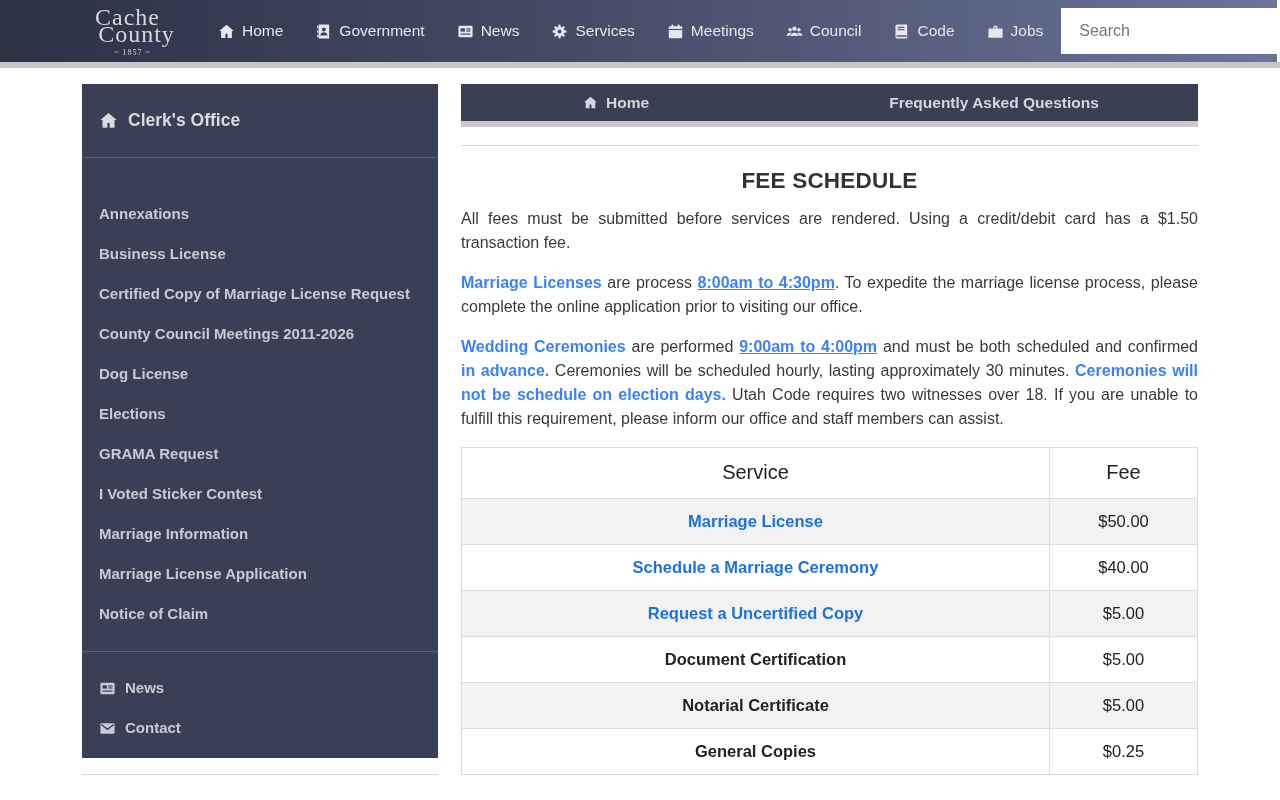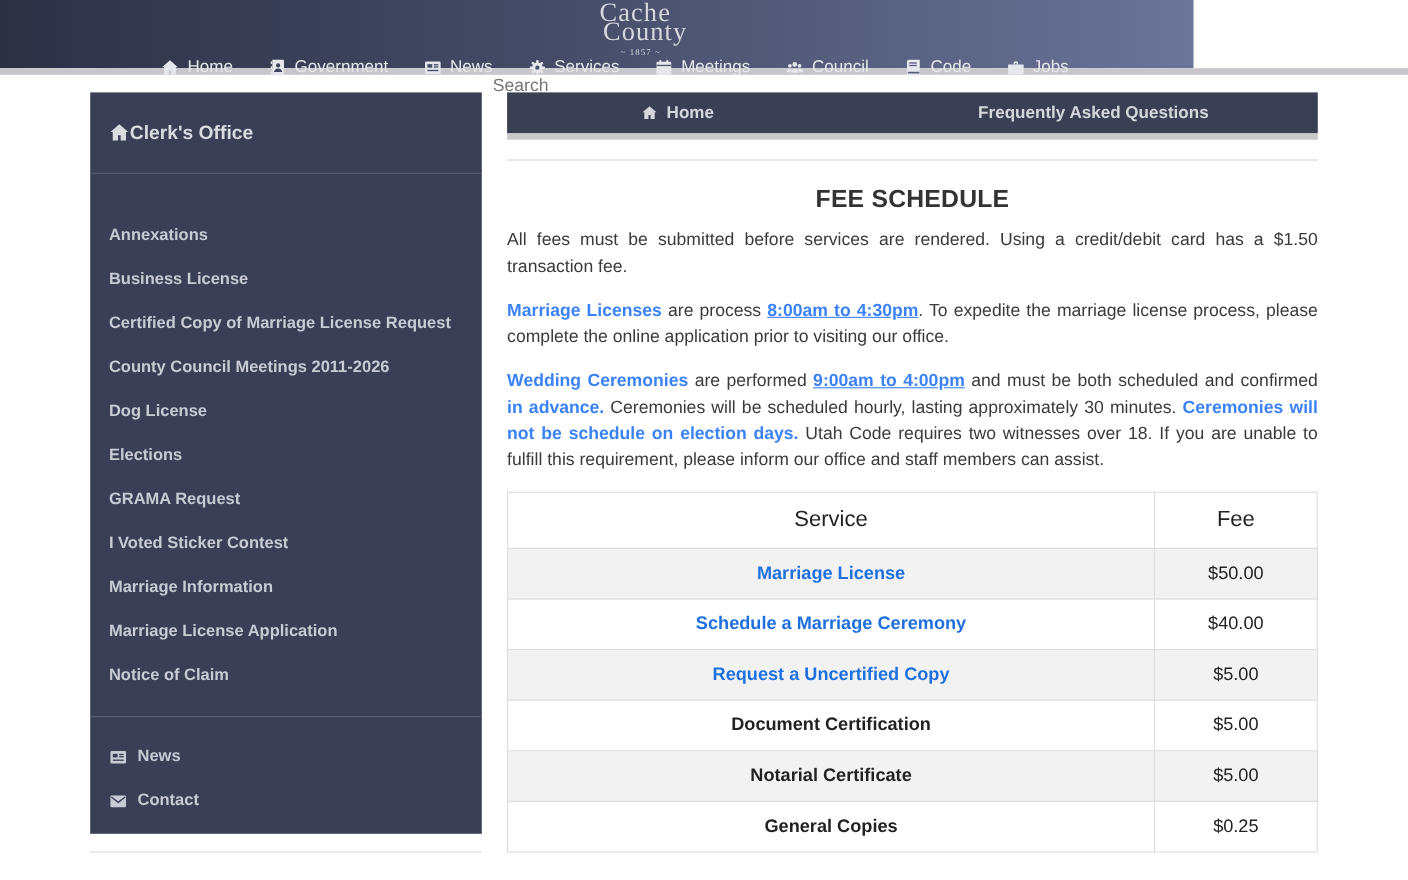--- a/index.html
+++ b/index.html
@@ -4,23 +4,23 @@
 <style>
   * { box-sizing: border-box; }
   html,body { margin:0; padding:0; }
   body {
     width:1280px; height:800px; overflow:hidden;
     background:#ffffff;
     font-family:"Liberation Sans", sans-serif;
   }
   
   .navbar {
-    height:62px; width:1085px;
+    height:62px; width:1277px;
     background:linear-gradient(90deg,#2c3144 0%, #454b66 45%, #6b7499 100%);
-    display:flex; align-items:center;flex-direction:column;
+    display:flex; align-items:center;
   }
   .navbar-shadow { height:6px; width:1280px; background:#c7c7cb; }
   .logo {
     margin-left:80px; color:#d6d7dc; text-align:center;
     font-family:"Liberation Serif", serif; line-height:1; cursor:pointer;
     width:105px; flex:0 0 auto;
   }
   .logo-line1 { display:block; font-size:24px; letter-spacing:1px; margin-left:-10px; }
   .logo-line2 { display:block; font-size:24px; letter-spacing:1px; margin-top:-7px; margin-left:8px; }
   .logo-year  { display:block; font-size:8px;  letter-spacing:1px; margin-top:3px; }
@@ -35,21 +35,21 @@
     flex:1 1 auto; margin-left:18px; height:46px; border:none; border-radius:0;
     font-size:16px; padding:0 18px; color:#444; outline:none;
     font-family:"Liberation Sans", sans-serif; background:#ffffff;
   }
   .search-input::placeholder { color:#767676; }
   
   .page { display:flex; gap:23px; padding:16px 0 0 82px; align-items:flex-start; }
   .sidebar-col { width:356px; flex:0 0 auto; }
   .sidebar { background:#3a3f55; color:#ccced6; width:356px; }
   .sidebar-header {
-    padding:26px 17px; display:flex; align-items:center; 
+    padding:26px 17px; display:flex; align-items:center; gap:10px;
     font-size:17.5px; font-weight:bold; color:#dadbe0; cursor:pointer;
     border-bottom:1px solid #5c6178;
   }
   .sidebar-header .icon svg { width:19px; height:19px; }
   .sidebar-items { padding:36px 0 17px; }
   .sidebar-item {
     padding:10px 17px; font-size:15px; font-weight:bold;
     line-height:20px; cursor:pointer; color:#c9cbd4;
   }
   .sidebar-footer { border-top:1px solid #5c6178; padding:16px 0 10px; }

